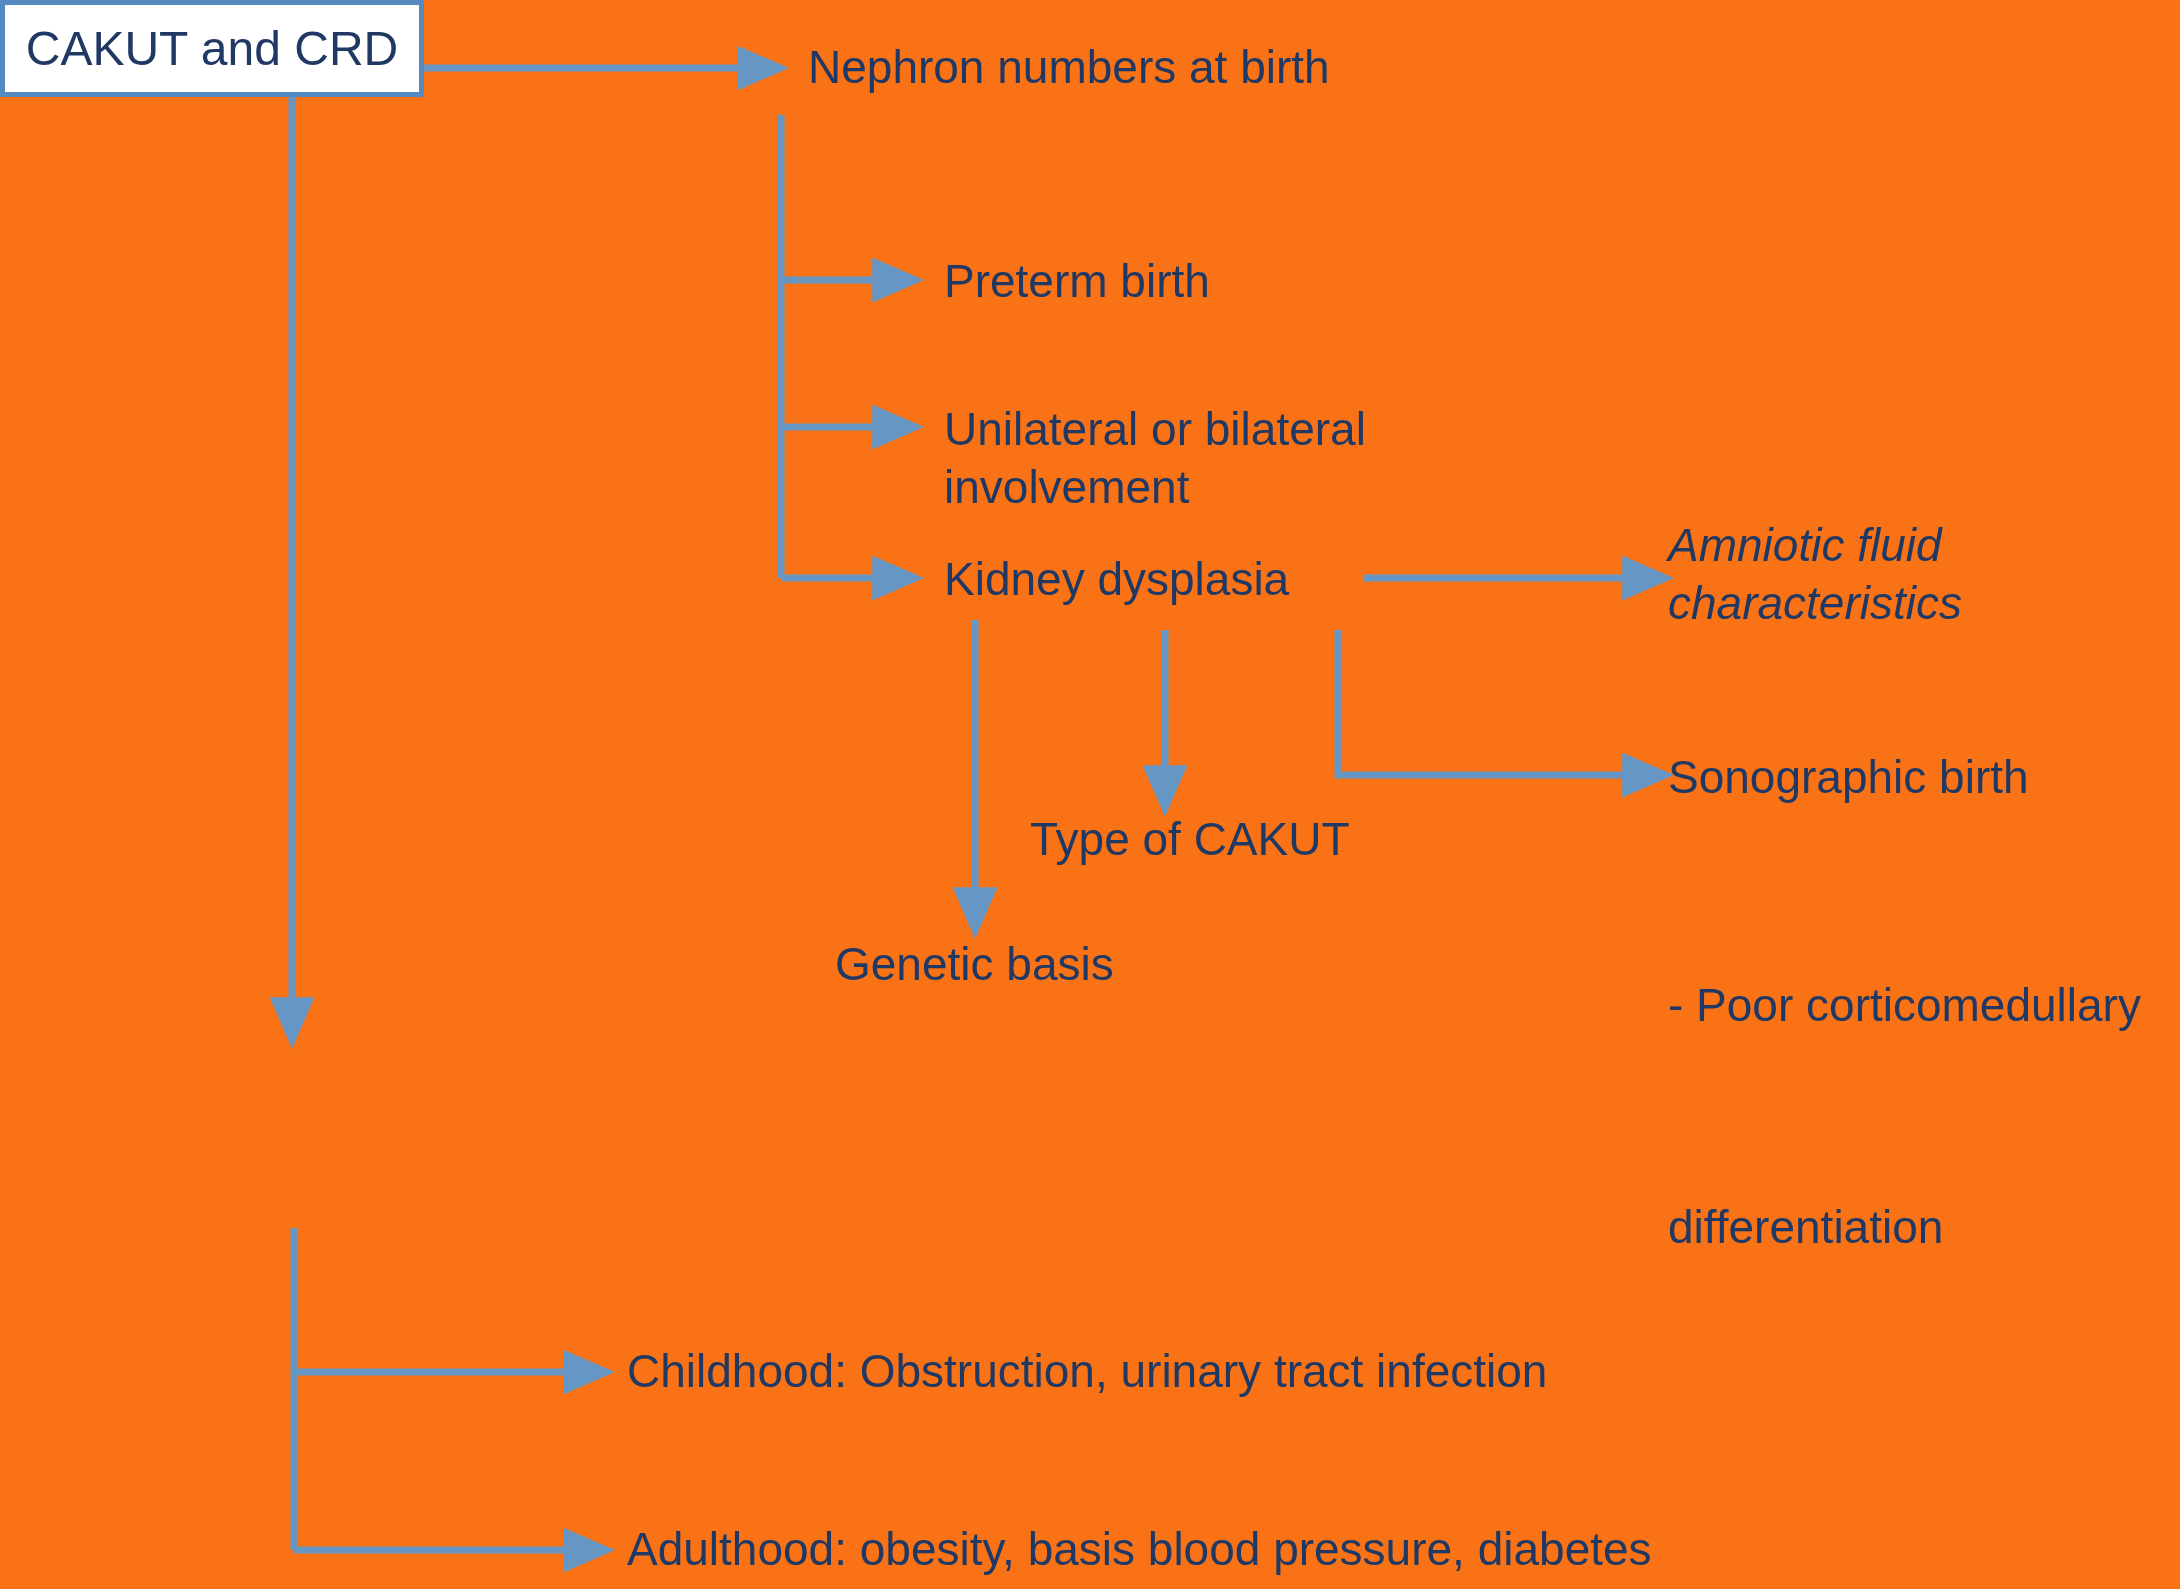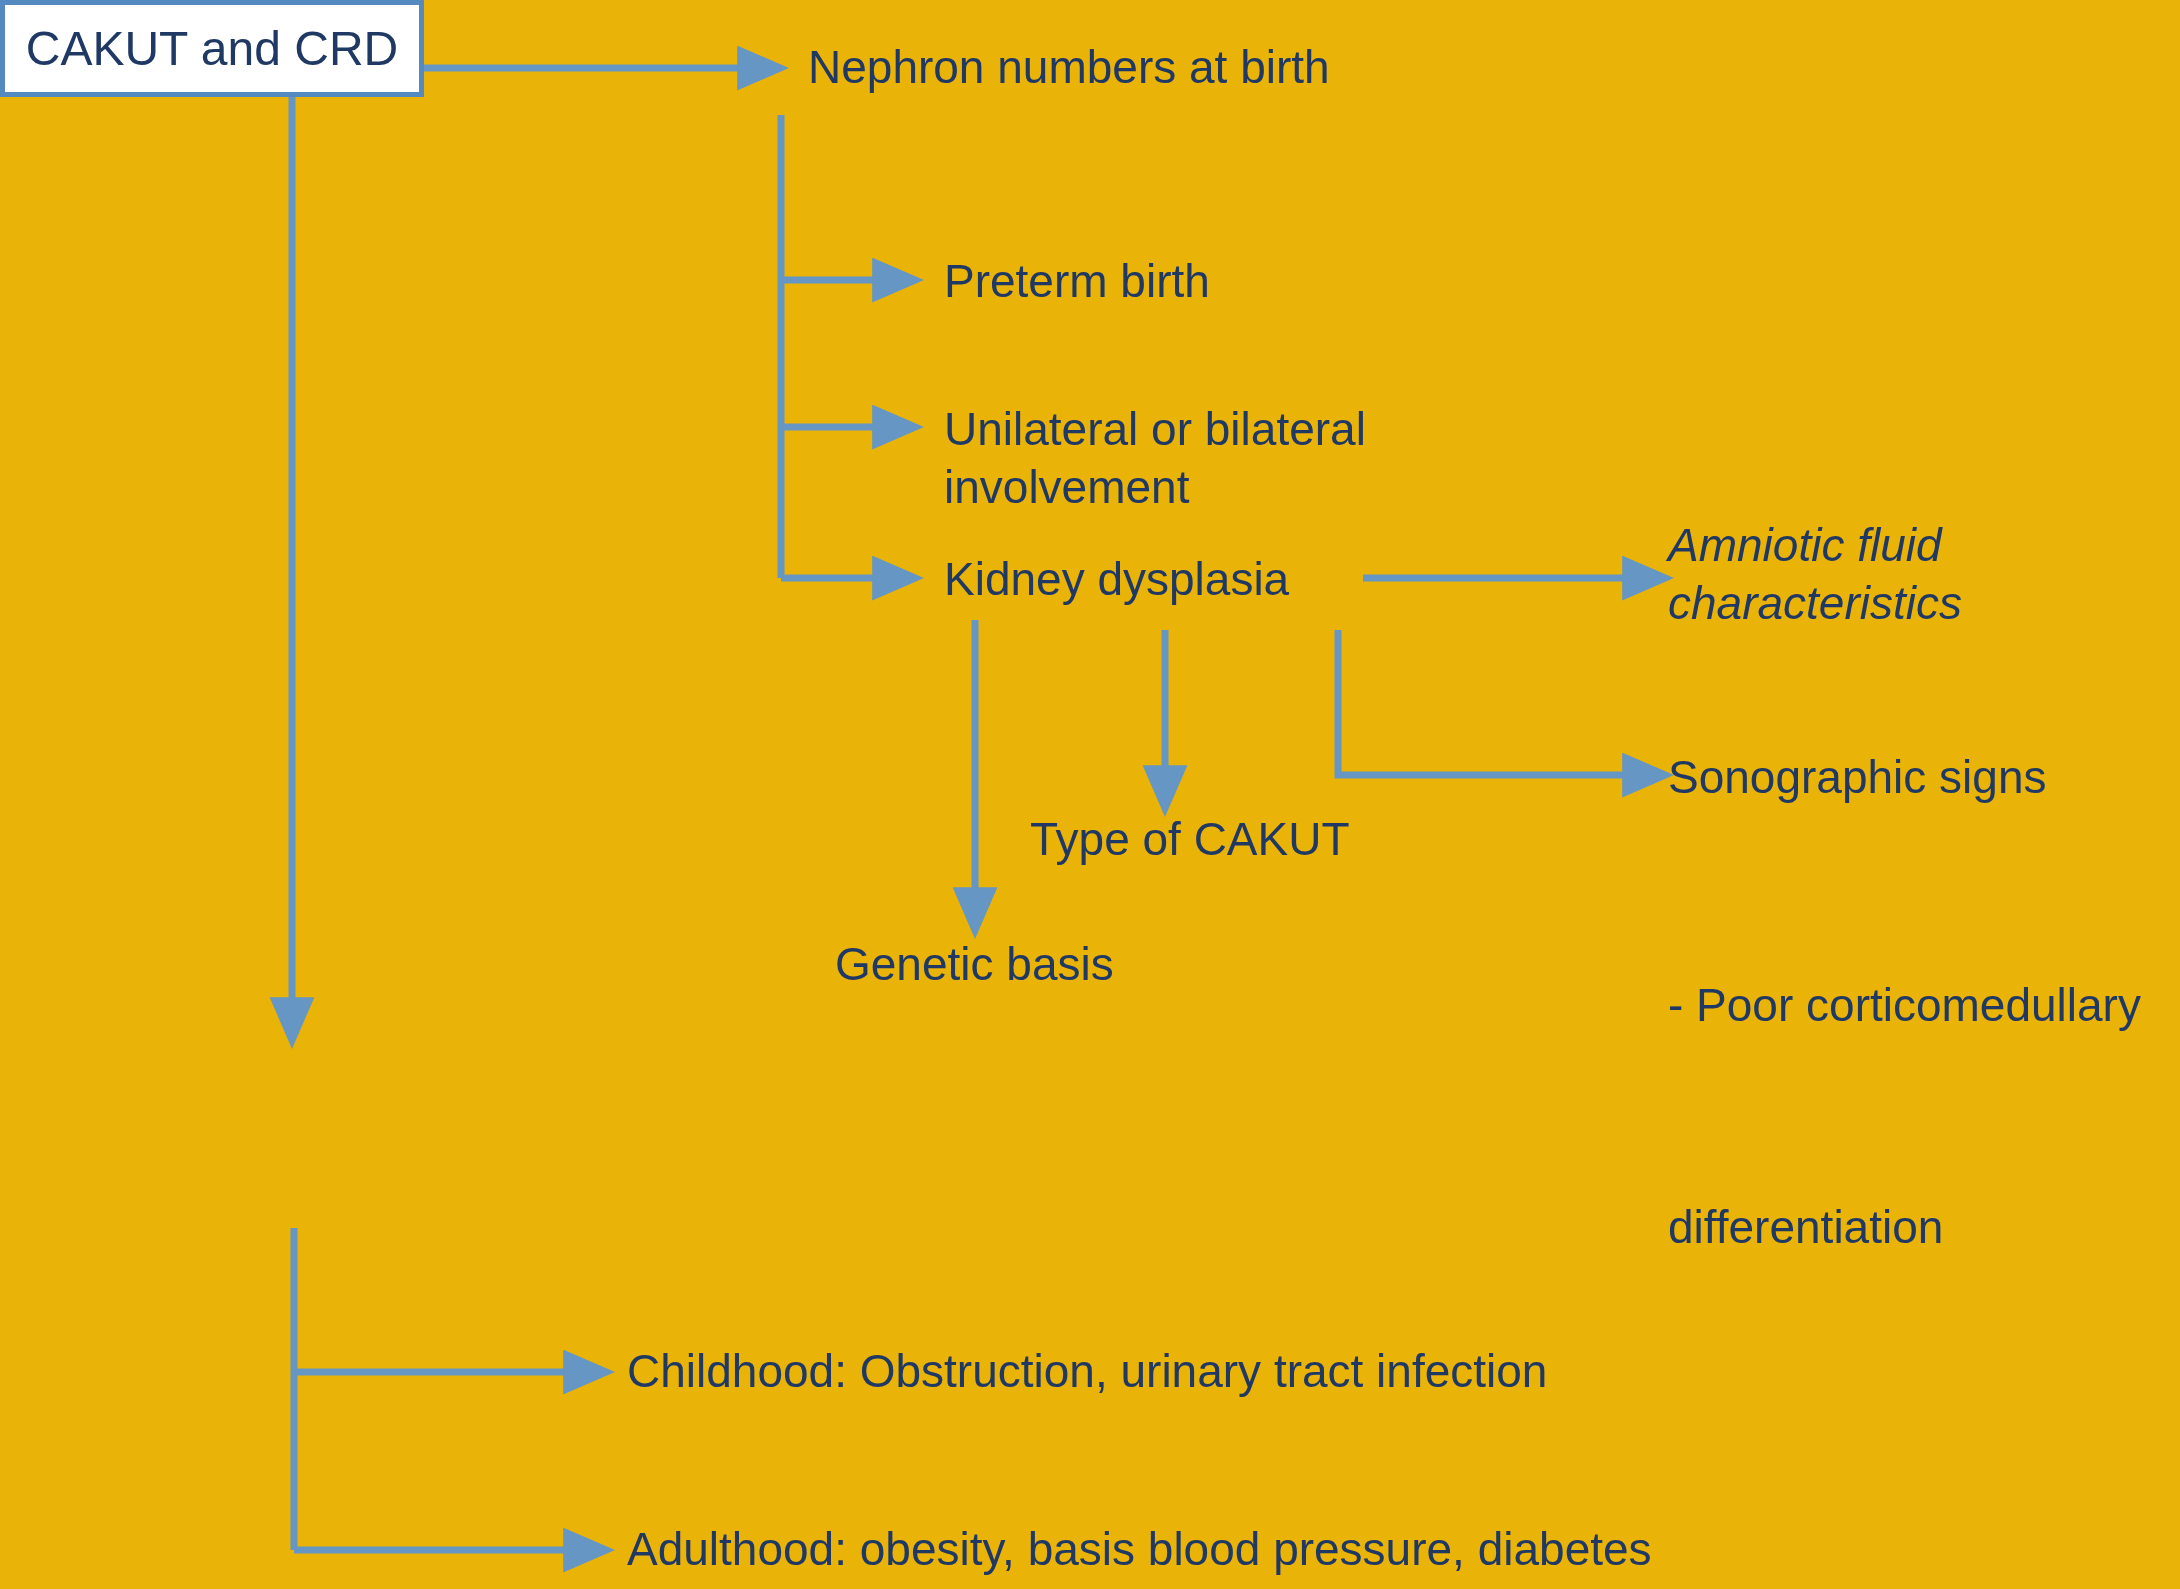--- a/index.html
+++ b/index.html
@@ -4,21 +4,21 @@
 <style>
   html, body {
     margin: 0;
     padding: 0;
     background: #ffffff;
   }
   #canvas {
     position: relative;
     width: 2180px;
     height: 1589px;
-    background: #eab308;
+    background: #f97316;
     overflow: hidden;
     font-family: "Liberation Sans", sans-serif;
   }
   #edges {
     position: absolute;
     left: 0;
     top: 0;
     width: 2180px;
     height: 1589px;
     pointer-events: none;
@@ -109,21 +109,21 @@
   <div class="node-text" style="left:808px; top:38px;">Nephron numbers at birth</div>
 
   <div class="node-text" style="left:944px; top:400px;">Unilateral or bilateral
 involvement</div>
 
   <div class="node-text" style="left:944px; top:550px;">Kidney dysplasia</div>
 
   <div class="node-text" style="left:1668px; top:516px;font-style:italic;">Amniotic fluid
 characteristics</div>
 
-  <div class="node-text" style="left:1668px; top:748px;">Sonographic signs</div>
+  <div class="node-text" style="left:1668px; top:748px;">Sonographic birth</div>
 
   <div class="sub-list" style="left:1668px; top:820px; width:560px;">
     <span class="sub-item">- Poor corticomedullary</span>
     <span class="sub-item">differentiation</span>
     <span class="sub-item" style="visibility:hidden">&nbsp;</span>
     
     
   </div>
 
   <div class="node-text center-text" style="left:1030px; top:810px; width:280px;">Type of CAKUT</div>

